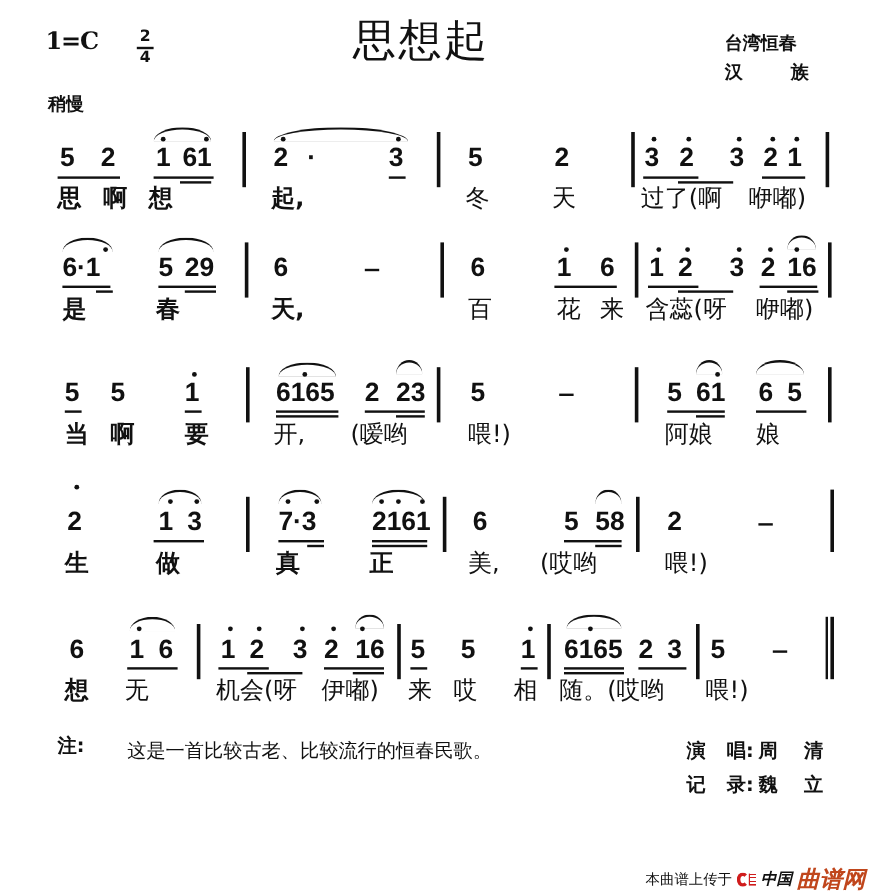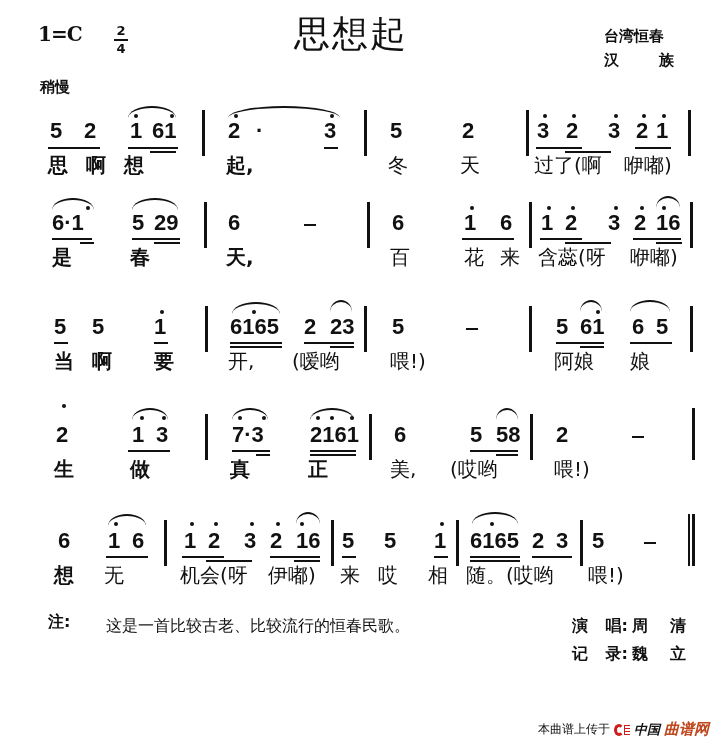--- a/index.html
+++ b/index.html
@@ -29,21 +29,21 @@
   .note-text { left:82px; top:612px; font-size:16px; line-height:28px;margin-left:24px; }
   .credits { left:572px; top:612px; font-size:16px; font-weight:bold; line-height:28px; }
   .credits .line { display:flex; }
   .credits .k { width:56px; display:flex; justify-content:space-between; margin-right:4px; }
   .credits .v { width:54px; display:flex; justify-content:space-between; }
   .footer { left:538px; top:720px; font-size:12px; display:flex; align-items:center; gap:4px; }
   .logo-mark { width:16px; height:14px; display:inline-block; position:relative; }
   .logo-mark .c { position:absolute; left:0; top:1px; width:10px; height:12px; border-radius:50%; border:3px solid #d01c1c; border-right-color:transparent; box-sizing:border-box; }
   .logo-mark .e { position:absolute; right:0; top:2px; width:5px; height:10px; border-left:1px solid #d01c1c; background:repeating-linear-gradient(#d01c1c 0 1px, transparent 1px 3px); }
   .brand-a { font-weight:bold; font-style:italic; font-size:13px; color:#111; }
-  .brand-b { font-weight:bold; font-style:italic; font-size:15px; color:#c0461c; }
+  .brand-b { font-weight:bold; font-style:italic; font-size:19px; color:#c0461c; }
 </style>
 </head>
 <body>
 
 <div class="abs key">1=C</div>
 <div class="abs tsig">
   <span>2</span>
   <span class="bar"></span>
   <span>4</span>
 </div>

